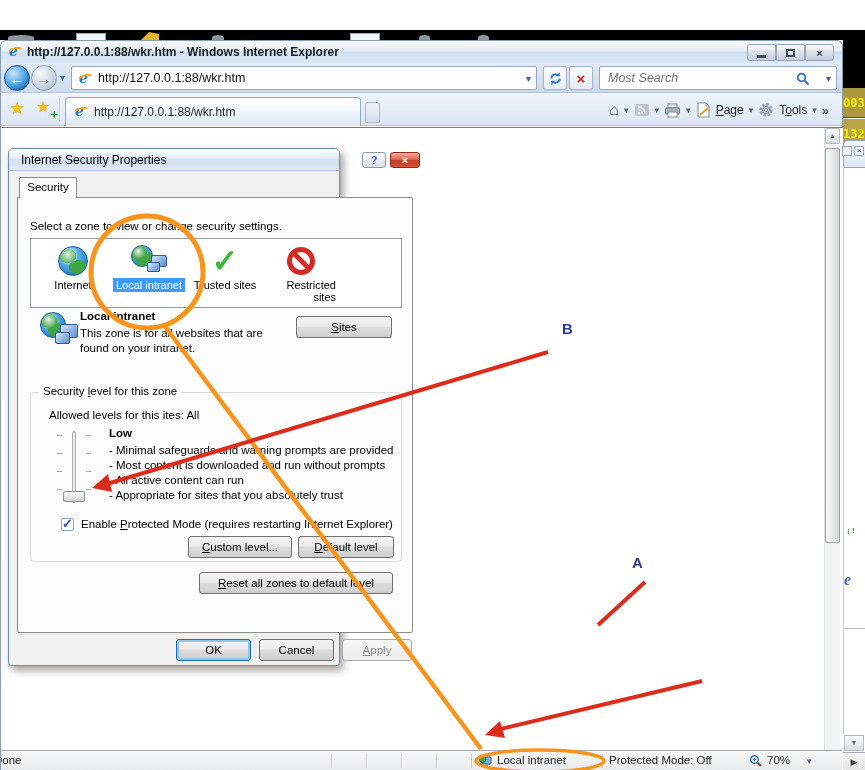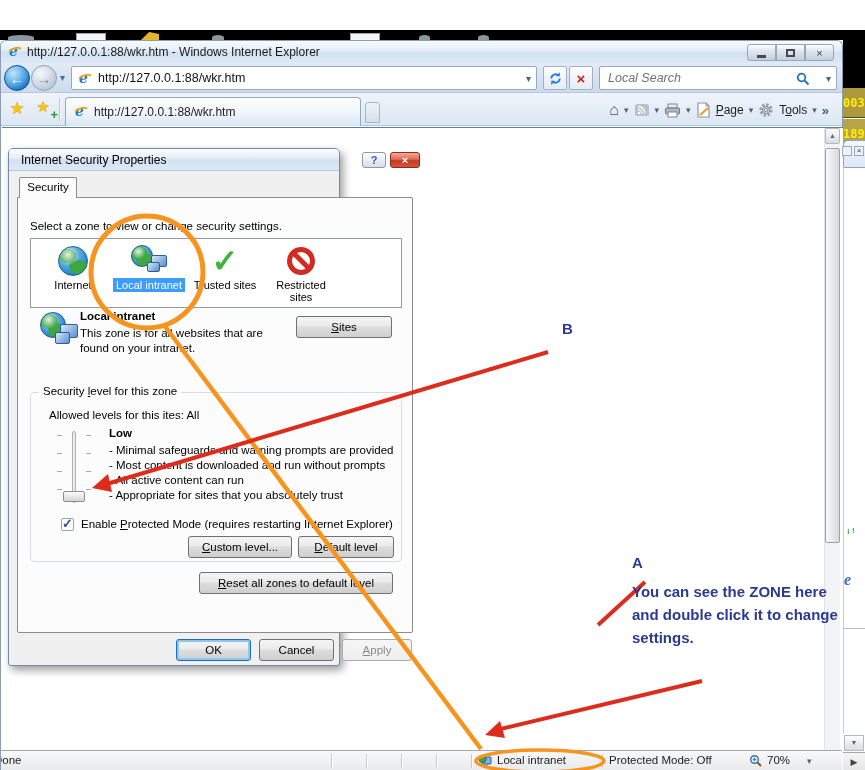--- a/index.html
+++ b/index.html
@@ -11,21 +11,21 @@
   .top-bar { position:absolute; left:0; top:30px; width:865px; height:10px; background:#000; }
   .frag { position:absolute; bottom:0; }
   .frag.dome { background:#8b959d; border-radius:100% 100% 0 0; }
   .frag.whiterect { background:#f4f5f6; border:1px solid #9aa4ad; border-bottom:none; }
   .frag.flag { background:#e3b52c; clip-path:polygon(0 100%,100% 100%,100% 25%,45% 0); }
 
   
   .ie-window { position:absolute; left:0; top:40px; width:843px; height:730px; background:#fff;
     border:1px solid #8a9cb2; border-bottom:none; border-radius:6px 6px 0 0; }
   .titlebar { position:absolute; left:0; top:0; width:100%; height:22px;
-    background:linear-gradient(#f7fbfe,#e3edf8 45%,#d2e1f1 50%,#dbe8f6); border-radius:6px 6px 0 0; }
+    background:linear-gradient(#f7fbfe,#e3edf8 45%,#d2e1f1 50%,#dbe8f6); border-radius:6px 6px 0 0;font-weight:bold; }
   .title-text { position:absolute; left:26px; top:4px; font-size:12px; color:#1a1a1a; white-space:nowrap; }
   .ie-e { position:relative; display:inline-block; width:16px; height:16px; text-align:center; }
   .ie-e::before { content:"e"; position:absolute; left:2px; top:-1px; color:#1f7ad4;
     font:italic bold 14px "DejaVu Serif", serif; }
   .ie-e::after { content:""; position:absolute; left:0; top:3px; width:14px; height:9px;
     border:2px solid transparent; border-top-color:#f2a30c; border-radius:50%; transform:rotate(-12deg); }
   .win-btns { position:absolute; right:8px; top:3px; display:flex; }
   .win-btn { width:29px; height:17px; background:linear-gradient(#fdfdfe,#dde4ec 45%,#c4cfdc);
     border:1px solid #97a6b8; display:flex; align-items:center; justify-content:center;
     font-size:11px; color:#39434f; }
@@ -210,21 +210,21 @@
           <path d="M12.5 8a4.5 4.5 0 0 1-8 2.8" fill="none" stroke="#2a7ede" stroke-width="2"></path>
           <path d="M12.6 1.2v4.4h-4.4z" fill="#2a7ede"></path>
           <path d="M3.4 14.8v-4.4h4.4z" fill="#2a7ede"></path>
         </svg>
       </span>
       <span class="mini-btn" style="left:568px;">
         <span class="stop-x">×</span>
       </span>
 
       <div class="field" style="left:598px;width:238px;">
-        <span class="search-text">Local Search</span>
+        <span class="search-text">Most Search</span>
         <svg class="abs" style="right:26px;top:5px;" width="14" height="14" viewBox="0 0 14 14">
           <circle cx="5.5" cy="5.5" r="3.8" fill="none" stroke="#2a6fc0" stroke-width="1.8"></circle>
           <line x1="8.5" y1="8.5" x2="12.5" y2="12.5" stroke="#2a6fc0" stroke-width="2"></line>
         </svg>
         <span class="field-caret">▾</span>
       </div>
     </div>
 
     <div class="tabbar">
       <span class="fav-btn" style="left:4px;">
@@ -306,21 +306,21 @@
         <line x1="5.5" y1="3.8" x2="5.5" y2="7.2" stroke="#2a7ede" stroke-width="1.2"></line>
       </svg>
       <span class="abs" style="left:766px;top:3px;">70%</span>
       <span class="abs" style="left:806px;top:5px;font-size:9px;color:#4a6280;">▾</span>
     </div>
   </div>
 
   <div class="right-strip">
     <div class="strip-black"></div>
     <div class="gold-cell" style="top:58px;background:#ac983d;border-bottom:1px solid #564b12;"><span>003</span></div>
-    <div class="gold-cell" style="top:89px;background:#b7a446;border-bottom:2px dashed #d03c14;"><span>189</span></div>
+    <div class="gold-cell" style="top:89px;background:#b7a446;border-bottom:2px dashed #d03c14;"><span>132</span></div>
     <div class="frag-win">
       <span class="frag-btn" style="right:13px;"></span>
       <span class="frag-btn" style="right:1px;">×</span>
     </div>
     <div class="strip-white">
       <span class="abs marks-green" style="left:3px;top:358px;">¡ !</span>
       <span class="abs letter-blue" style="left:0;top:403px;">e</span>
       <span class="abs" style="left:0;top:460px;width:100%;height:1px;background:#b9bdc2;"></span>
     </div>
     <div class="strip-down"><span>▼</span></div>
@@ -355,21 +355,21 @@
             </span>
           </div>
           <span class="zone-label selected">Local intranet</span>
         </div>
         <div class="zone-item" style="left:156px;">
           <div class="zone-icon-wrap">
               <span class="check-glyph">✓</span>
             </div>
           <span class="zone-label">Trusted sites</span>
         </div>
-        <div class="zone-item" style="left:232px;">
+        <div class="zone-item" style="left:232px;text-align:right;">
           <div class="zone-icon-wrap">
               <span class="no-entry"></span>
             </div>
           <span class="zone-label">Restricted sites</span>
         </div>
       </div>
 
       <span class="abs" style="left:22px;top:114px;width:38px;height:34px;display:inline-block;">
         <span class="globe" style="position:absolute;left:0;top:0;width:26px;height:26px;"></span>
         <span class="monitor" style="right:0;top:12px;width:18px;height:14px;"></span>
@@ -416,21 +416,20 @@
       <span class="btn abs" style="left:181px;top:374px;width:194px;height:22px;"><u>R</u>eset all zones to default level</span>
     </div>
 
     <span class="btn focused abs" style="left:167px;top:490px;width:75px;height:22px;">OK</span>
     <span class="btn abs" style="left:250px;top:490px;width:75px;height:22px;">Cancel</span>
     <span class="btn disabled abs" style="left:333px;top:490px;width:70px;height:22px;"><u>A</u>pply</span>
   </div>
 
   <div class="annot" style="left:562px;top:320px;">B</div>
   <div class="annot" style="left:632px;top:554px;">A</div>
-  <div class="annot" style="left:632px;top:580px;width:215px;line-height:23px;">You can see the ZONE here and double click it to change settings.</div>
 
   <svg class="overlay-svg" width="865" height="770">
     <ellipse cx="147" cy="272" rx="56" ry="56" fill="none" stroke-width="5" stroke="#f7941d"></ellipse>
     <line x1="164" y1="325" x2="481" y2="749" stroke-width="4.5" stroke="#f7941d"></line>
     <ellipse cx="540" cy="761" rx="64" ry="11" fill="none" stroke-width="3.5" stroke="#f7941d"></ellipse>
     <line x1="548" y1="352" x2="100" y2="486" stroke-width="4" stroke="#dd2b1c"></line>
     <polygon points="92,488 108,474 112,492" fill="#dd2b1c"></polygon>
     <line x1="645" y1="582" x2="598" y2="625" stroke-width="4" stroke="#dd2b1c"></line>
     <line x1="702" y1="681" x2="492" y2="731" stroke-width="4" stroke="#dd2b1c"></line>
     <polygon points="485,735 500,721 505,738" fill="#dd2b1c"></polygon>

